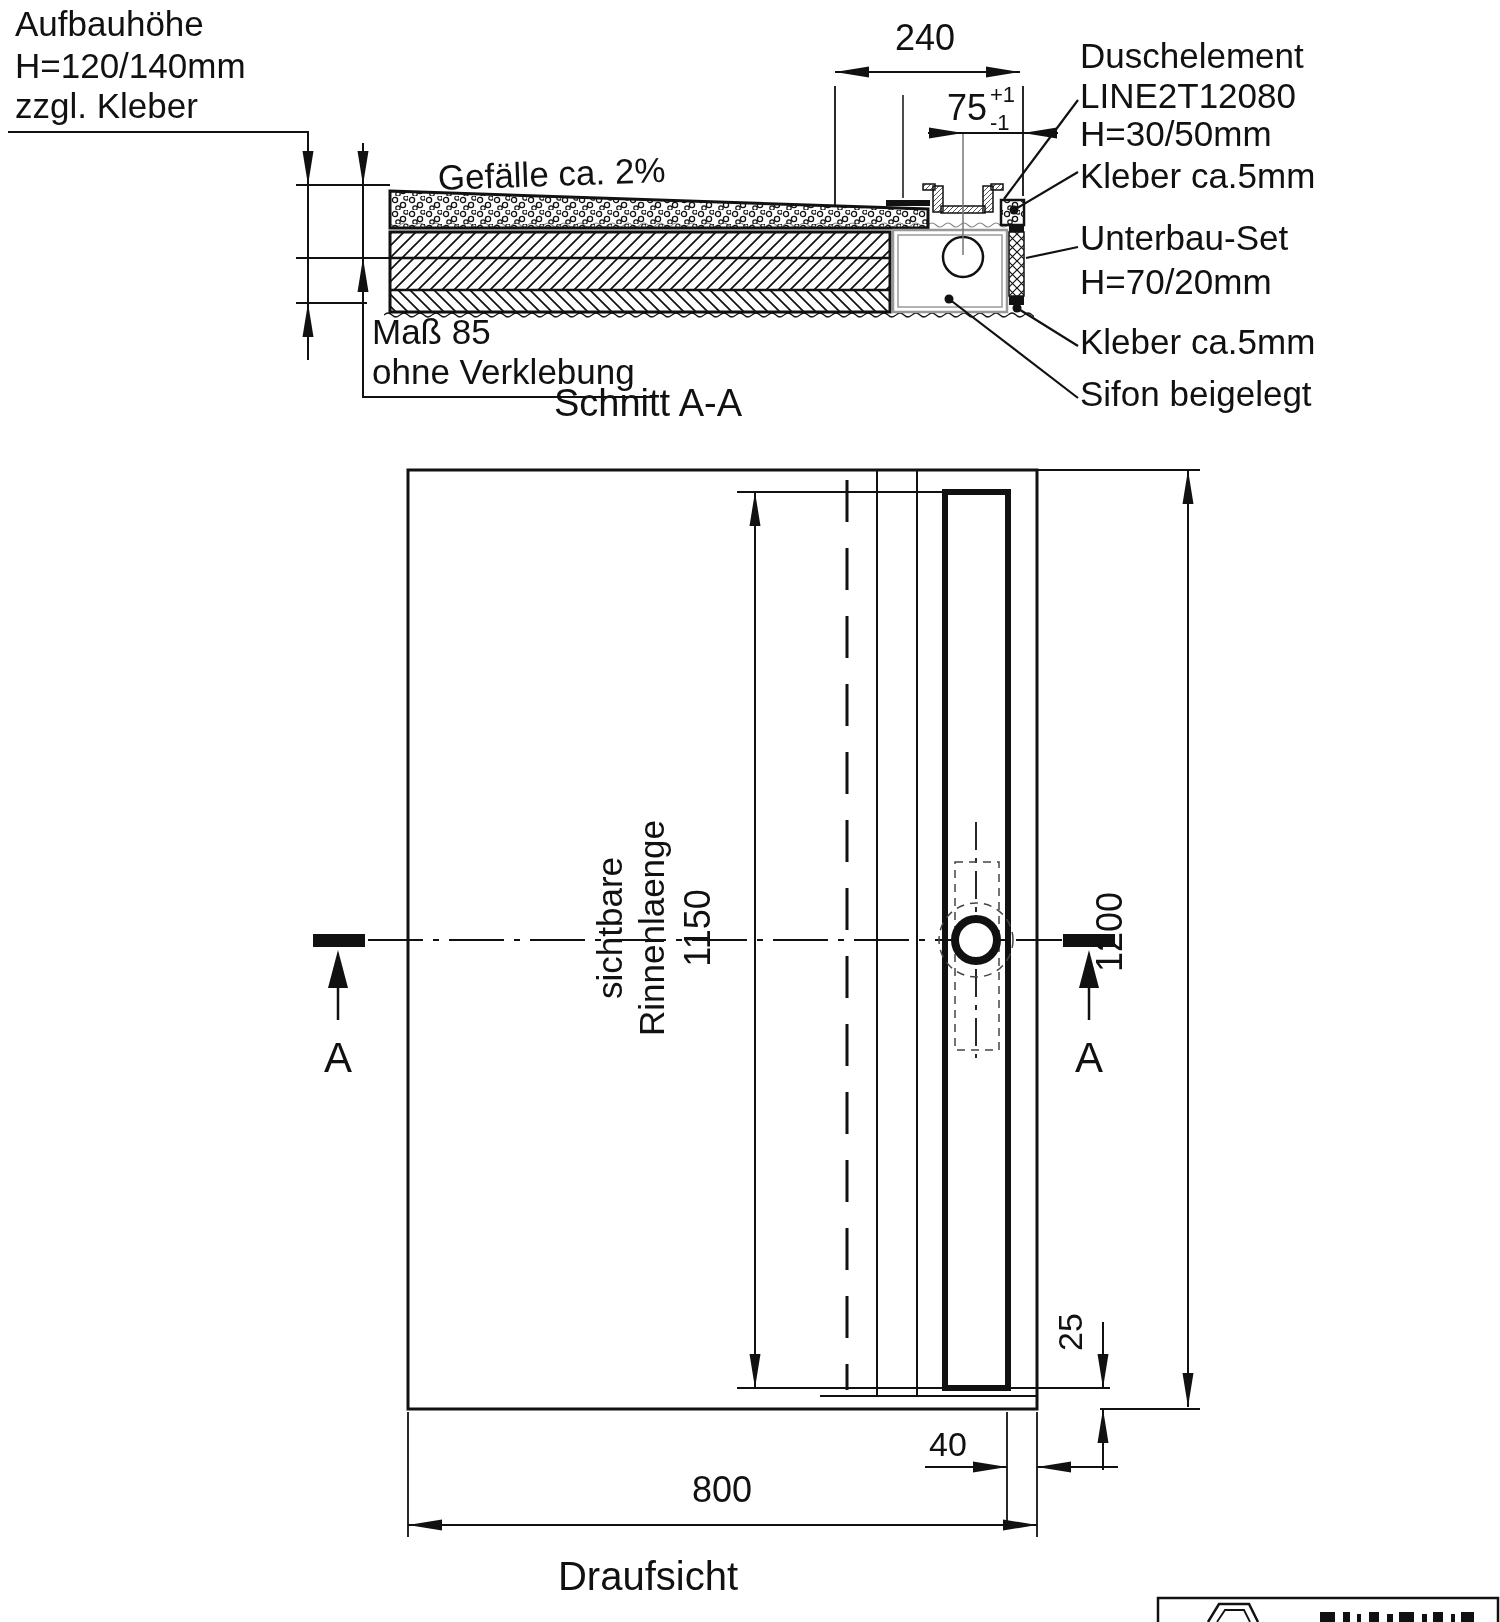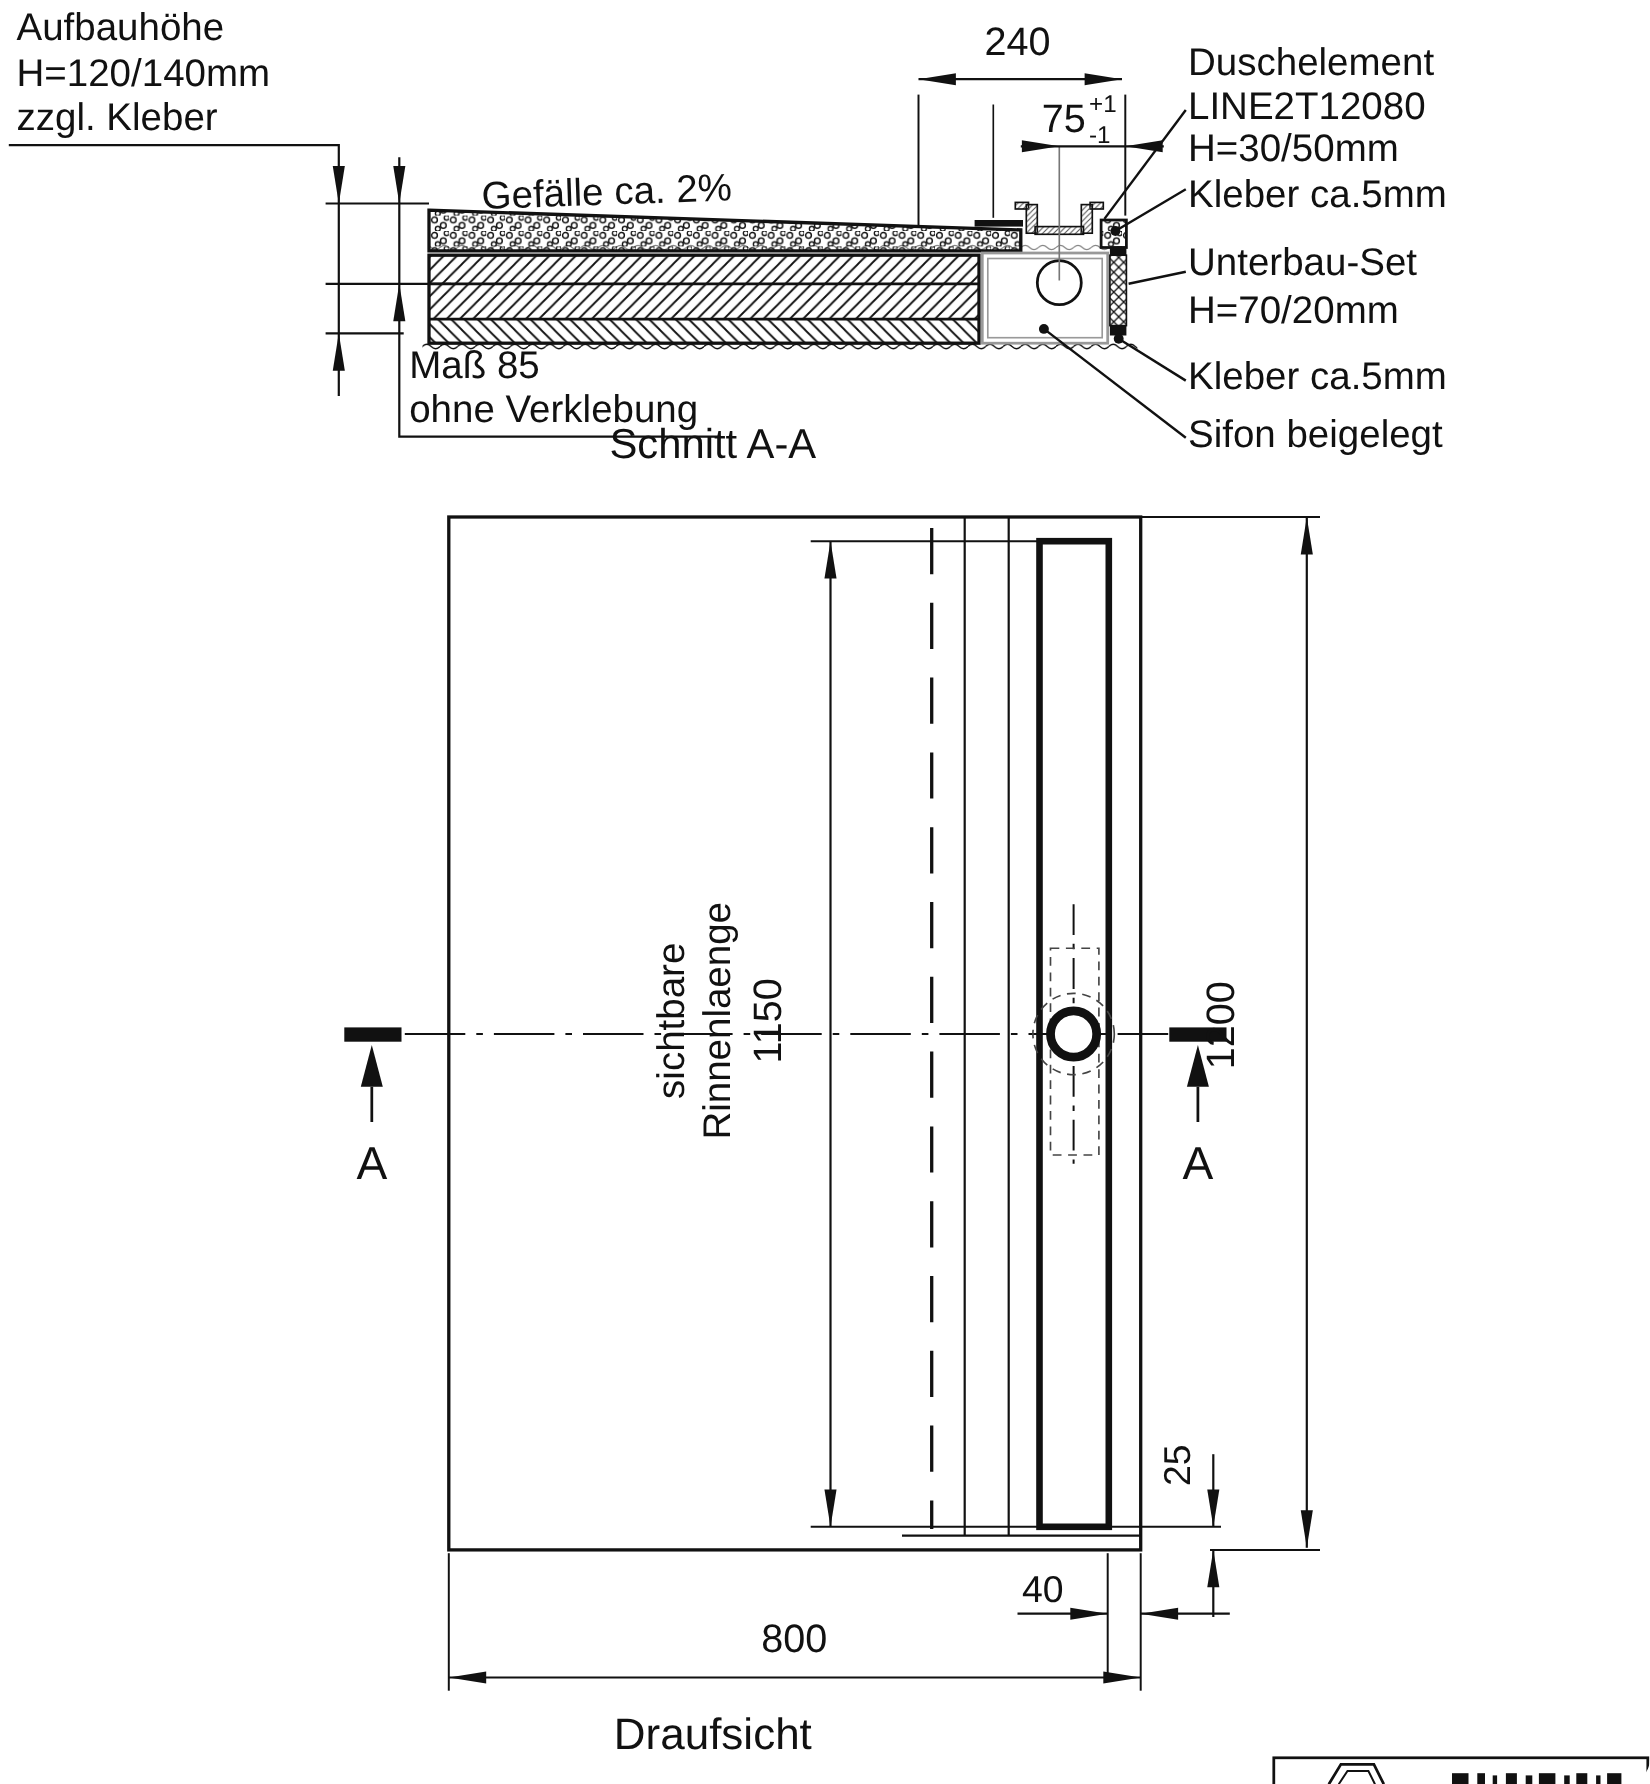--- a/index.html
+++ b/index.html
@@ -1,17 +1,17 @@
 <!DOCTYPE html>
 <html><head>
 <meta charset="utf-8">
 <style>
   html,body{margin:0;padding:0;background:#fff;}
   .canvas{position:relative;width:1500px;height:1622px;background:#ffffff;overflow:hidden;
-          font-family:"Liberation Sans", sans-serif;border-radius:23px;}
+          font-family:"Liberation Sans", sans-serif;}
   svg{display:block}
   text{fill:#111;font-family:"Liberation Sans", sans-serif;}
   .lbl{font-size:35px;}
   .dim{font-size:36px;}
   .dimsmall{font-size:34px;}
   .tol{font-size:22px;}
   .title{font-size:38px;}
 </style>
 </head>
 <body>

